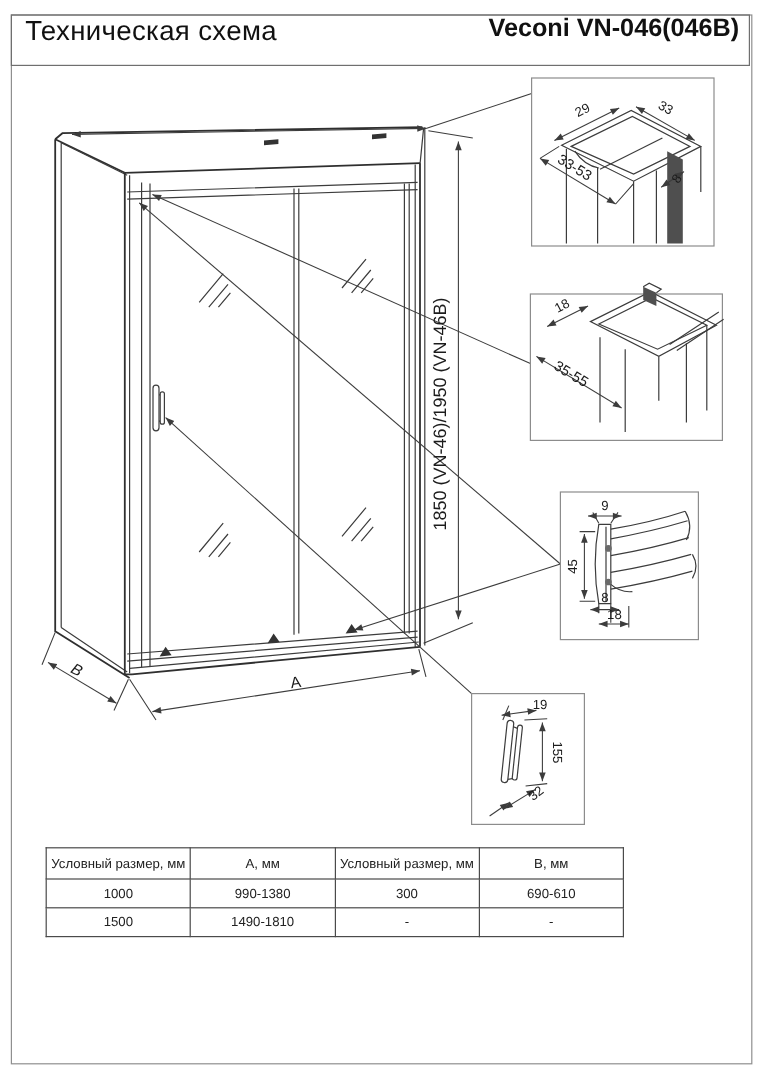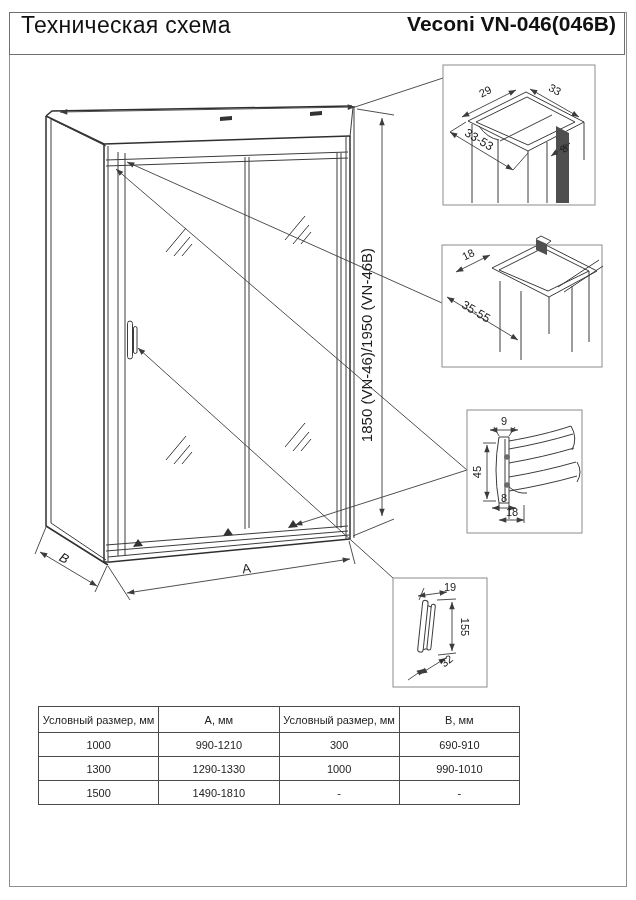--- a/index.html
+++ b/index.html
@@ -183,29 +183,23 @@
     <tr>
       <th>Условный размер, мм</th>
       <th>А, мм</th>
       <th>Условный размер, мм</th>
       <th>В, мм</th>
     </tr>
   </thead>
   <tbody>
     <tr>
       <td>1000</td>
-      <td>990-1210</td>
+      <td>990-1380</td>
       <td>300</td>
-      <td>690-910</td>
-    </tr>
-    <tr>
-      <td>1300</td>
-      <td>1290-1330</td>
-      <td>1000</td>
-      <td>990-1010</td>
+      <td>690-610</td>
     </tr>
     <tr>
       <td>1500</td>
       <td>1490-1810</td>
       <td>-</td>
       <td>-</td>
     </tr>
   </tbody>
 </table>
 

